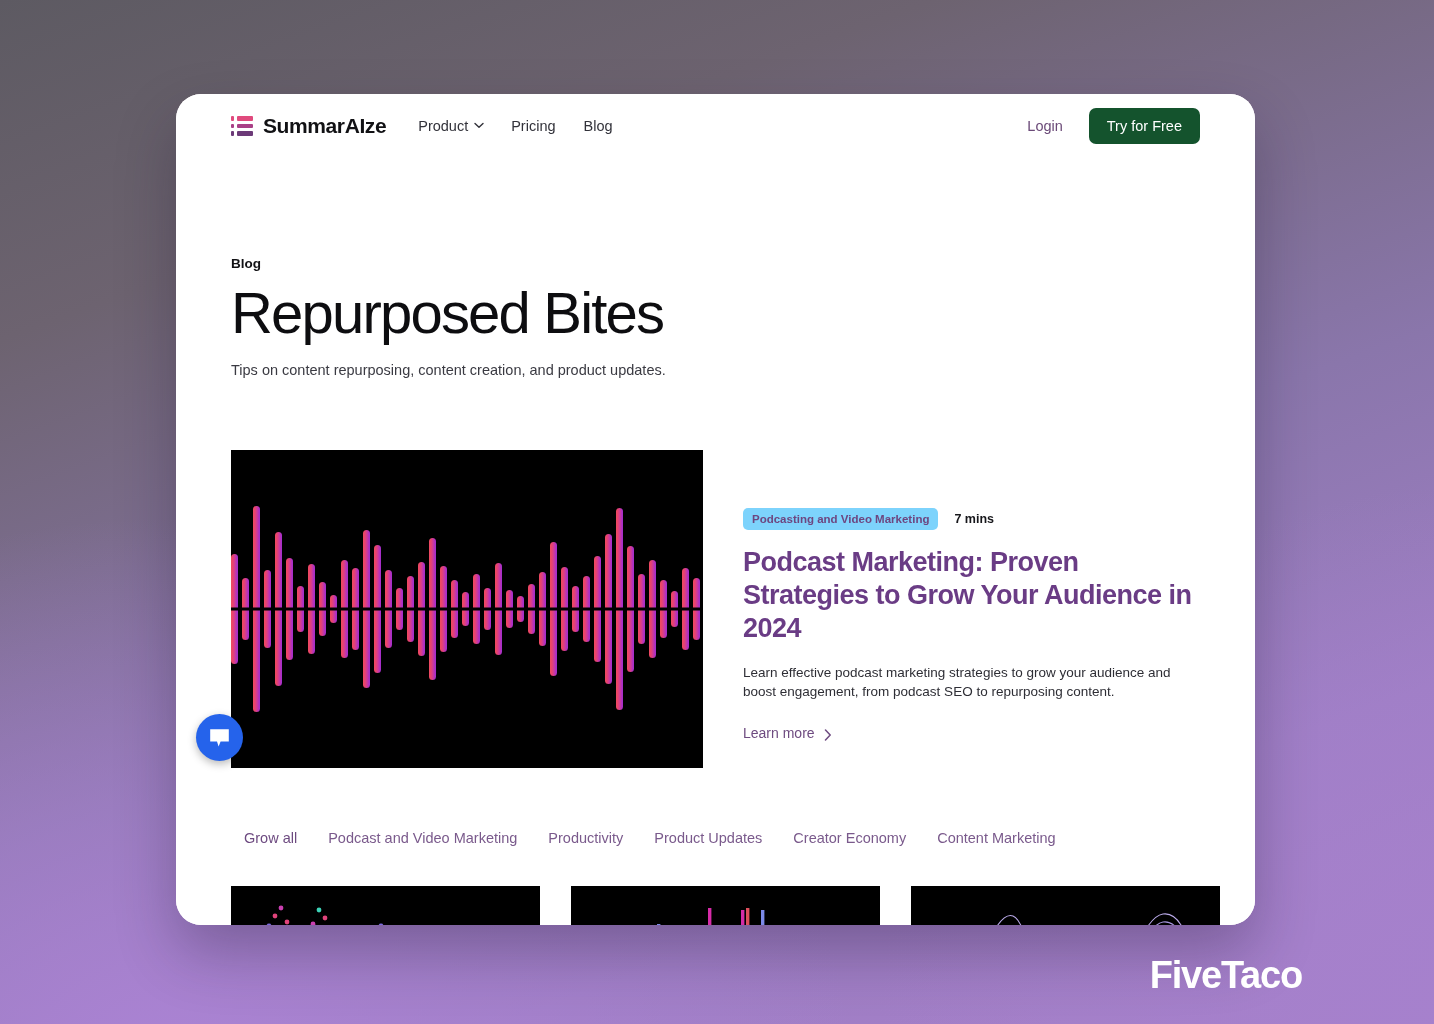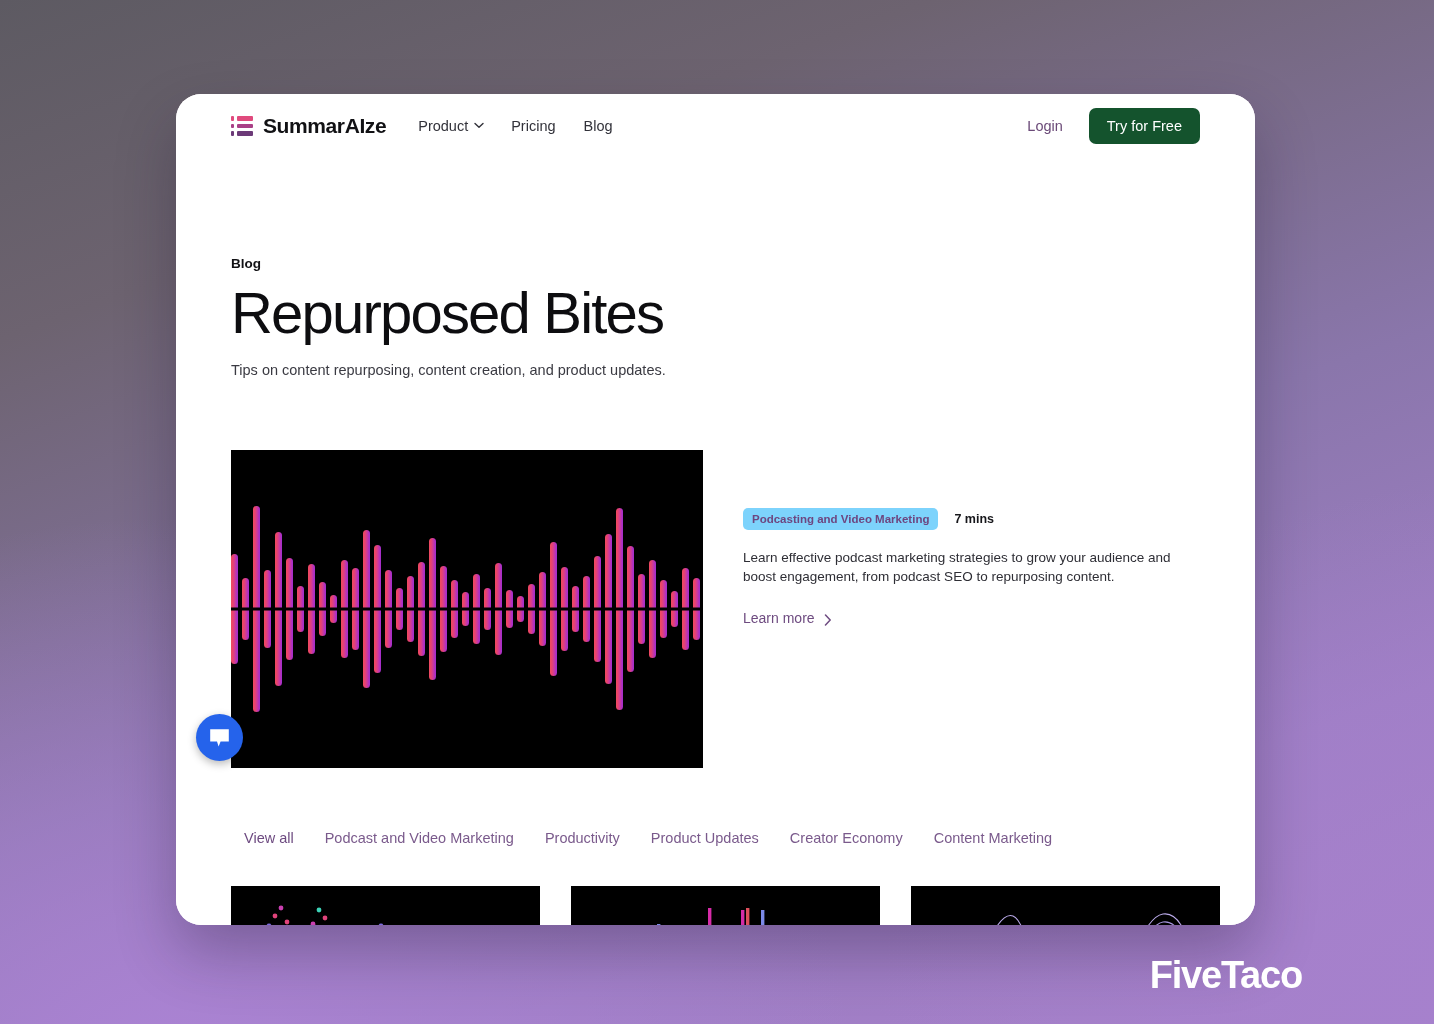--- a/index.html
+++ b/index.html
@@ -374,34 +374,35 @@
             </g>
             <rect x="0" y="157.5" width="472" height="3" fill="#000"></rect>
           </svg>
         </div>
 
         <div class="feat-body">
           <div class="meta-row">
             <span class="tag-pill">Podcasting and Video Marketing</span>
             <span class="read-time">7 mins</span>
           </div>
+          <h2 class="feat-title">Podcast Marketing: Proven Strategies to Grow Your Audience in 2024</h2>
           <p class="feat-desc">Learn effective podcast marketing strategies to grow your audience and boost engagement, from podcast SEO to repurposing content.</p>
           <div class="read-more">
             <span>Learn more</span>
             <span class="rm-arrow">
               <svg viewBox="0 0 8 12" width="8" height="12">
                   <path d="M1.5 1 L6.2 6 L1.5 11" fill="none" stroke="#6e4b80" stroke-width="1.5" stroke-linecap="round" stroke-linejoin="round"></path>
                 </svg>
             </span>
           </div>
         </div>
       </div>
 
       <div class="filters">
-        <span class="filter-link active">View all</span>
+        <span class="filter-link active">Grow all</span>
         <span class="filter-link">Podcast and Video Marketing</span>
         <span class="filter-link">Productivity</span>
         <span class="filter-link">Product Updates</span>
         <span class="filter-link">Creator Economy</span>
         <span class="filter-link">Content Marketing</span>
       </div>
 
       <div class="grid">
 
         <div class="card-media">

